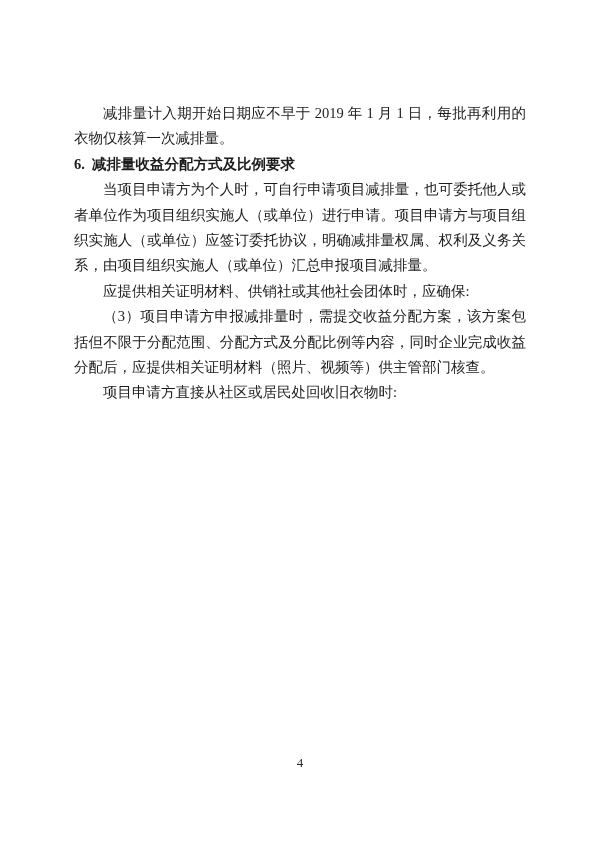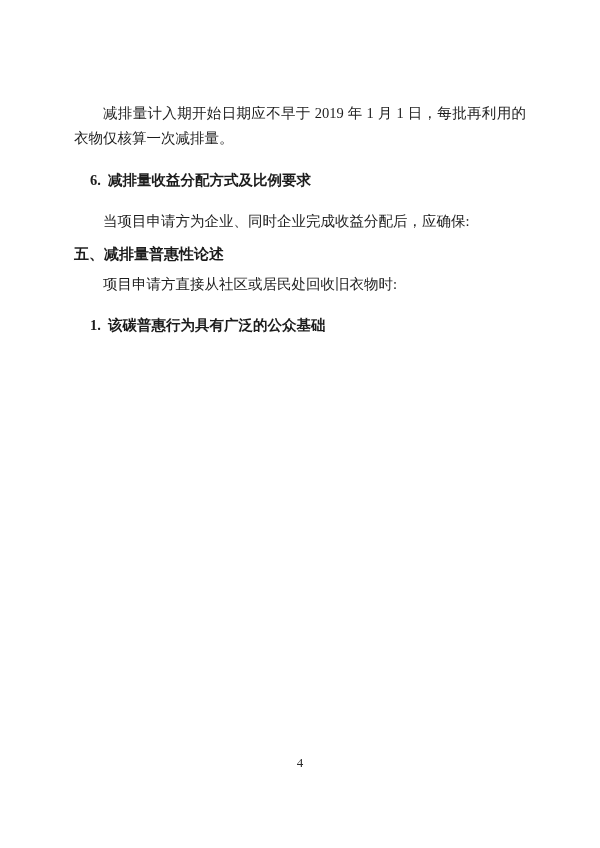--- a/index.html
+++ b/index.html
@@ -24,21 +24,21 @@
     width: 452px;
     font-size: 14.5px;
     line-height: 25.4px;
     text-align: justify;
   }
   .content p {
     margin: 0;
     text-indent: 2em;
   }
   .h-num {
-    margin: 16px;
+    margin: 0;
     font-size: 14.5px;
     line-height: 25.4px;
     font-weight: bold;
     font-family: "Liberation Sans", "DejaVu Sans", sans-serif;
     text-align: left;
   }
   .h-num .num {
     display: inline-block;
     margin-right: 7px;
     font-family: "Liberation Serif", "DejaVu Serif", serif;
@@ -67,30 +67,28 @@
 
 <div class="page">
   <div class="content">
 
     <p>减排量计入期开始日期应不早于 2019 年 1 月 1 日，每批再利用的衣物仅核算一次减排量。</p>
 
     <h3 class="h-num">
       <span class="num">6.</span><span>减排量收益分配方式及比例要求</span>
     </h3>
 
+    <p>当项目申请方为个人时，可自行申请项目减排量，也可委托他人或者单位作为项目组织实施人（或单位）进行申请。项目申请方与项目组织实施人（或单位）应签订委托协议，明确减排量权属、权利及义务关系，由项目组织实施人（或单位）汇总申报项目减排量。</p>
 
-    <p>当项目申请方为企业、同时企业完成收益分配后，应确保:</p>
+    <p>应提供相关证明材料、供销社或其他社会团体时，应确保:</p>
 
 
 
+    <p>（3）项目申请方申报减排量时，需提交收益分配方案，该方案包括但不限于分配范围、分配方式及分配比例等内容，同时企业完成收益分配后，应提供相关证明材料（照片、视频等）供主管部门核查。</p>
 
-    <h2 class="section-heading">五、减排量普惠性论述</h2>
 
     <p>项目申请方直接从社区或居民处回收旧衣物时:</p>
 
-    <h3 class="h-num">
-      <span class="num">1.</span><span>该碳普惠行为具有广泛的公众基础</span>
-    </h3>
 
   </div>
 
   <div class="page-number">4</div>
 </div>
 
 </body></html>

